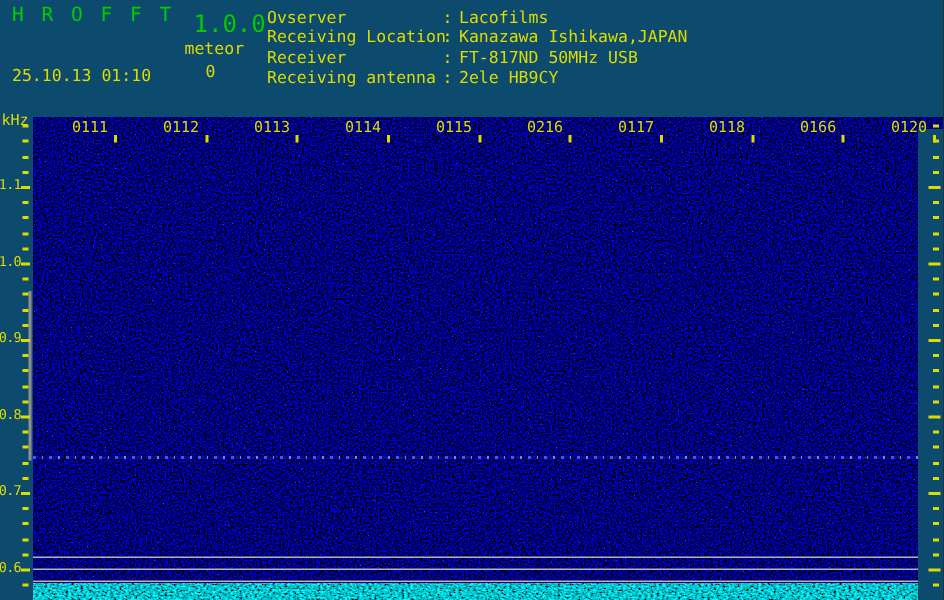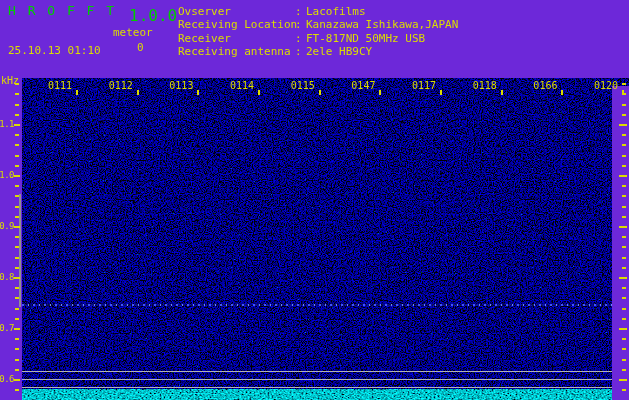--- a/index.html
+++ b/index.html
@@ -1,26 +1,26 @@
 <!DOCTYPE html>
 <html><head>
 <meta charset="utf-8">
 <style>
   html,body{margin:0;padding:0;background:#222;}
   .screen{
-    position:relative;width:629px;height:400px;background:#6d28d9;overflow:hidden;
+    position:relative;width:629px;height:400px;background:#0c4a6e;overflow:hidden;
     font-family:"DejaVu Sans Mono","Liberation Mono",monospace;
   }
   .abs{position:absolute;}
   .green{color:#00cc00;}
   .yellow{color:#dcdc00;}
   .hdr-title{left:8px;top:3px;font-size:13px;letter-spacing:2px;white-space:pre;}
   .hdr-version{left:129px;top:6px;font-size:16px;}
   .hdr-filename{left:8px;top:24px;font-size:11px;}
-  .hdr-meteor-label{left:113px;top:26px;font-size:11px;}
+  .hdr-meteor-label{left:123px;top:26px;font-size:11px;}
   .hdr-datetime{left:8px;top:44px;font-size:11px;}
   .hdr-meteor-count{left:137px;top:41px;font-size:11px;}
   .station-info{left:178px;top:5px;font-size:11px;line-height:13.3px;}
   .info-row{display:flex;white-space:pre;}
   .info-label{display:inline-block;width:117px;}
   .info-colon{display:inline-block;width:11px;}
   .freq-unit{left:1px;top:75px;font-size:10px;}
   .freq-label{position:absolute;width:18px;text-align:right;font-size:9px;letter-spacing:-0.5px;}
   .tick{position:absolute;background:#dcdc00;}
   .time-label{position:absolute;width:30px;font-size:10px;}
@@ -155,21 +155,21 @@
       <div class="time-label yellow" style="left: 48px; top: 80px;">0111</div>
       <div class="tick" style="left: 76px; top: 90px; width: 2px; height: 5px;"></div>
       <div class="time-label yellow" style="left: 108.67px; top: 80px;">0112</div>
       <div class="tick" style="left: 136.67px; top: 90px; width: 2px; height: 5px;"></div>
       <div class="time-label yellow" style="left: 169.34px; top: 80px;">0113</div>
       <div class="tick" style="left: 197.34px; top: 90px; width: 2px; height: 5px;"></div>
       <div class="time-label yellow" style="left: 230.01px; top: 80px;">0114</div>
       <div class="tick" style="left: 258.01px; top: 90px; width: 2px; height: 5px;"></div>
       <div class="time-label yellow" style="left: 290.68px; top: 80px;">0115</div>
       <div class="tick" style="left: 318.68px; top: 90px; width: 2px; height: 5px;"></div>
-      <div class="time-label yellow" style="left: 351.35px; top: 80px;">0147</div>
+      <div class="time-label yellow" style="left: 351.35px; top: 80px;">0216</div>
       <div class="tick" style="left: 379.35px; top: 90px; width: 2px; height: 5px;"></div>
       <div class="time-label yellow" style="left: 412.02px; top: 80px;">0117</div>
       <div class="tick" style="left: 440.02px; top: 90px; width: 2px; height: 5px;"></div>
       <div class="time-label yellow" style="left: 472.69px; top: 80px;">0118</div>
       <div class="tick" style="left: 500.69px; top: 90px; width: 2px; height: 5px;"></div>
       <div class="time-label yellow" style="left: 533.36px; top: 80px;">0166</div>
       <div class="tick" style="left: 561.36px; top: 90px; width: 2px; height: 5px;"></div>
       <div class="time-label yellow" style="left: 594.03px; top: 80px;">0120</div>
       <div class="tick" style="left: 622.03px; top: 90px; width: 2px; height: 5px;"></div>
     </div>

